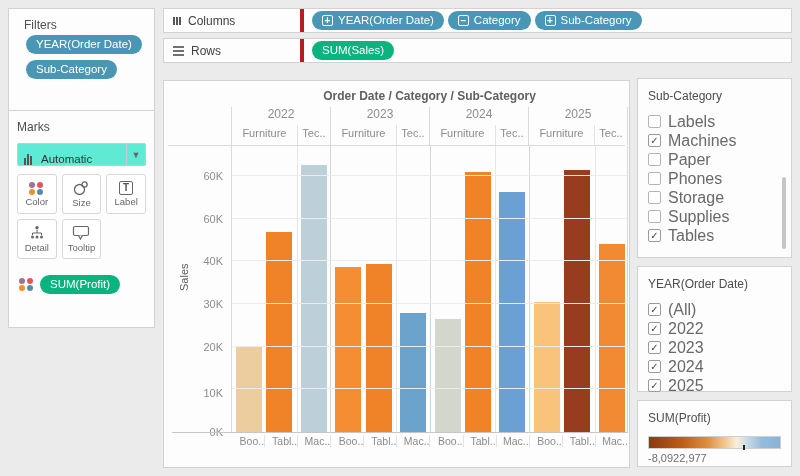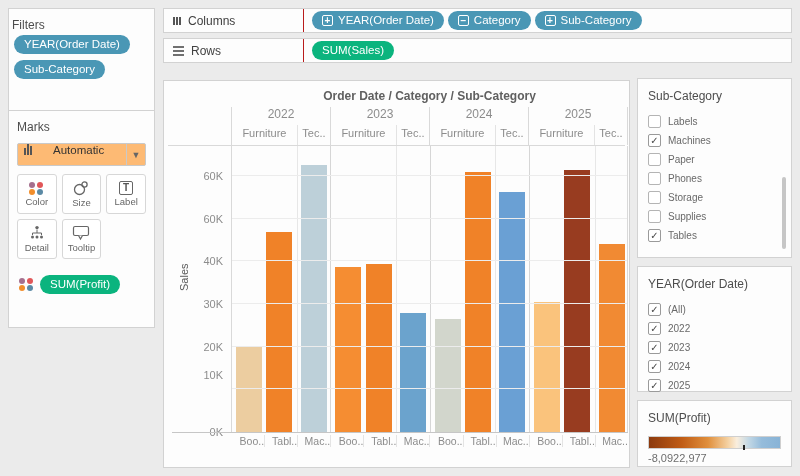--- a/index.html
+++ b/index.html
@@ -12,45 +12,45 @@
   
   .pill { display:inline-flex; align-items:center; height:19px; border-radius:10px;
           padding:0 10px; font-size:11.5px; color:#fff; white-space:nowrap; cursor:default; }
   .pill.teal { background:var(--teal); }
   .pill.green { background:var(--green); }
   .pillbox { width:11px; height:11px; border:1px solid #fff; border-radius:2px; font-size:10px;
              line-height:9px; text-align:center; margin-right:5px; font-weight:bold; }
   .pilltext { line-height:1; }
 
   
-  .filters-card { left:8px; top:8px; width:147px; height:106px; padding:9px 3px; }
+  .filters-card { left:8px; top:8px; width:147px; height:106px; padding:9px 15px; }
   .filters-card .pill { margin:3px 0 3px 2px; }
   .marks-card { left:8px; top:110px; width:147px; height:218px; padding:9px 8px; }
-  .dropdown { display:flex; align-items:flex-start; margin-top:9px; height:23px;
-              border:1px solid #c9c9c9; background:#fdba74; border-radius:2px;gap:12px; }
+  .dropdown { display:flex; align-items:flex-end; margin-top:9px; height:23px;
+              border:1px solid #c9c9c9; background:#5eead4; border-radius:2px; }
   .dd-text { font-size:11.5px; color:#333; flex:1; padding-left:5px; }
   .dd-caret { width:19px; height:100%; border-left:1px solid #c9c9c9; color:#666;
               font-size:9px; display:flex; align-items:center; justify-content:center; }
   .bars-ico { display:inline-flex; align-items:flex-end; gap:1px; margin:0 4px 0 6px; }
   .bars-ico i { display:block; width:2px; background:#555; }
   .marks-grid { display:grid; grid-template-columns:repeat(3,1fr); gap:5px; margin-top:8px; }
   .mark-btn { height:40px; background:#fff; border:1px solid #d7d7d7; border-radius:3px;
               display:flex; flex-direction:column; align-items:center; justify-content:center; gap:1px; }
   .mark-btn .mlabel { font-size:9.5px; color:#666; }
   .dots4 { display:grid; grid-template-columns:7px 7px; gap:1px; }
   .dots4 i { width:6px; height:6px; border-radius:50%; display:block; }
   .boxT { width:14px; height:14px; border:1.2px solid #666; border-radius:2px; color:#555;
           font-size:10px; line-height:12px; text-align:center; font-weight:bold; }
   .enc-row { display:flex; align-items:center; gap:6px; margin-top:16px; padding-left:2px; }
 
   
   .shelf { position:absolute; left:163px; width:629px; height:25px; background:#fdfdfd;
            border:1px solid #d2d2d2; display:flex; align-items:center; }
   .shelf-label-zone { width:140px; display:flex; align-items:center; gap:7px; padding-left:9px;
-                      align-self:stretch; border-right:1px solid #b91c1c; }
+                      align-self:stretch; border-right:4px solid #b91c1c; }
   .shelf-label { font-size:12px; color:#414141; }
   .shelf-pills { display:flex; gap:4px; padding-left:8px; }
   .rows-ico { display:flex; flex-direction:column; gap:2px; }
   .rows-ico i { display:block; width:11px; height:2px; background:#707070; }
 
   
   .chart-card { left:163px; top:80px; width:467px; height:388px; }
   .chart-title { position:absolute; left:67px; top:8px; width:397px; text-align:center;
                  font-size:12px; font-weight:bold; color:#606060; }
   .year-row { position:absolute; left:67px; top:26px; width:397px; height:18px; display:flex;
@@ -85,21 +85,21 @@
 
   
   .subcat-card { left:637px; top:78px; width:155px; height:180px; padding:10px 10px; }
   .year-card { left:637px; top:266px; width:155px; height:126px; padding:10px 10px; }
   .legend-card { left:637px; top:400px; width:155px; height:67px; padding:10px 10px; }
   .clist { margin-top:9px; }
   .citem { display:flex; align-items:center; gap:7px; height:19px; }
   .cbox { width:13px; height:13px; border:1px solid #b4b4b4; border-radius:2px; background:#fff;
           font-size:10px; line-height:12px; text-align:center; color:#4a4a4a; flex:0 0 auto; }
   .cbox.checked { border-color:#9a9a9a; }
-  .clabel { font-size:10px; color:#696969; }
+  .clabel { font-size:16px; color:#696969; }
   .scroll-thumb { position:absolute; right:5px; top:98px; width:4px; height:72px;
                   background:#c6c6c6; border-radius:2px; }
   .grad-bar { position:relative; margin-top:11px; height:13px; border:1px solid #cfcfcf; }
   .grad-tick { position:absolute; top:8px; width:2px; height:5px; background:#222; }
   .grad-labels { display:flex; margin-top:3px;
                  font-size:11px; color:#6e6e6e; }
   svg { display:block; }
 </style>
 </head>
 <body>
@@ -244,21 +244,21 @@
         <div class="chcell wide">Furniture</div>
         <div class="chcell narrow">Tec..</div>
         <div class="chcell wide">Furniture</div>
         <div class="chcell narrow">Tec..</div>
         <div class="chcell wide">Furniture</div>
         <div class="chcell narrow">Tec..</div>
       </div>
     <div class="header-line"></div>
     <div class="yticks" id="yticks">
         <div class="ytick" style="bottom: -6px;">0K</div>
-        <div class="ytick" style="bottom: 51px; margin-top: 8px;">10K</div>
+        <div class="ytick" style="bottom: 33px; margin-top: 8px;">10K</div>
         <div class="ytick" style="bottom: 79.3333px;">20K</div>
         <div class="ytick" style="bottom: 122px;">30K</div>
         <div class="ytick" style="bottom: 164.667px;">40K</div>
         <div class="ytick" style="bottom: 207.333px;">60K</div>
         <div class="ytick" style="bottom: 250px;">60K</div>
       </div>
     <div class="ylabel">Sales</div>
     <div class="plot" id="plot">
         <div class="gridline" style="bottom: 42.6667px;"></div>
         <div class="gridline" style="bottom: 85.3333px;"></div>

